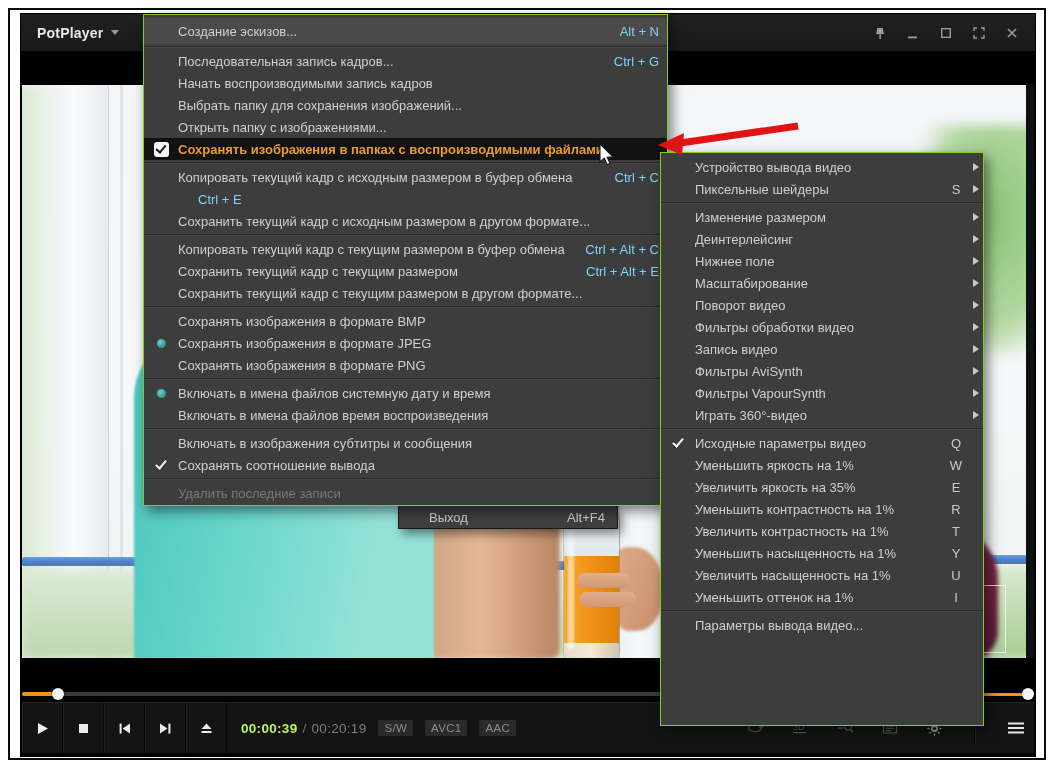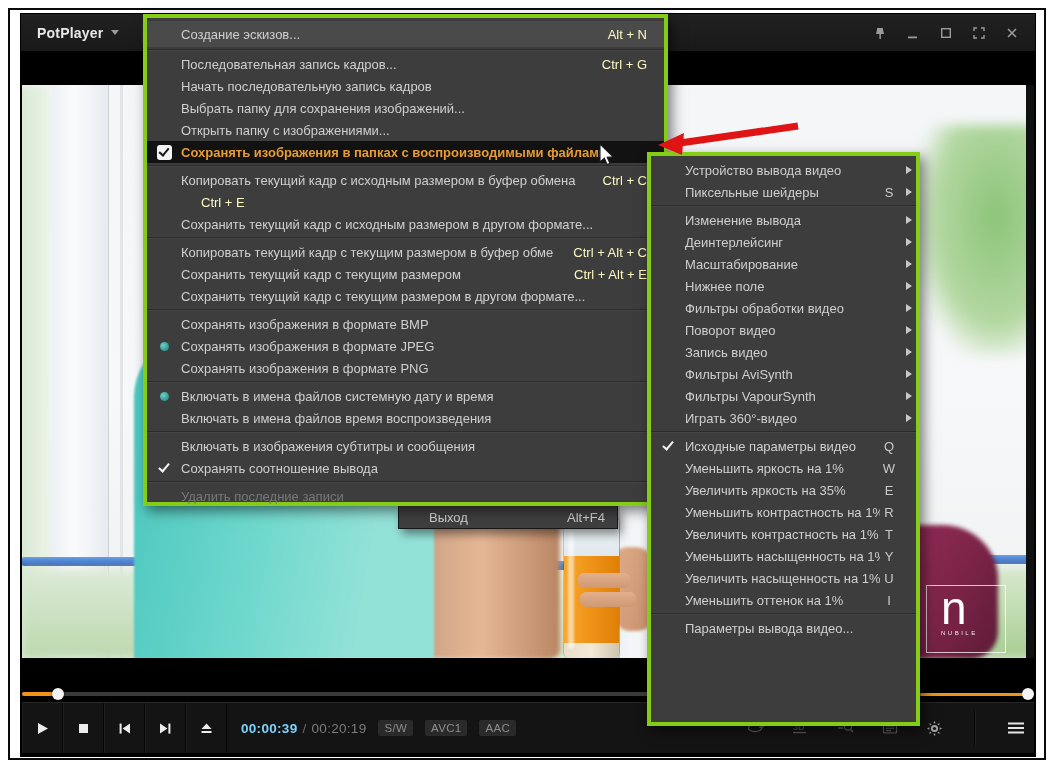--- a/index.html
+++ b/index.html
@@ -52,34 +52,34 @@
   .seekrow{position:absolute;left:2px;top:673px;width:1012px;height:16px;}
   .seek-track{position:absolute;left:0;top:6px;width:892px;height:4px;background:#3a3a3a;border-radius:2px;}
   .seek-fill{position:absolute;left:0;top:6px;width:35px;height:4px;background:#ef9418;border-radius:2px;}
   .seek-thumb{position:absolute;left:30px;top:2px;width:12px;height:12px;border-radius:50%;background:#f4f4f4;box-shadow:0 0 3px rgba(0,0,0,.6);}
   .vol-line{position:absolute;left:898px;top:7px;width:108px;height:3px;background:#ef9418;border-radius:2px;}
   .vol-thumb{position:absolute;left:1000px;top:2px;width:12px;height:12px;border-radius:50%;background:#f4f4f4;}
   
   .controls{position:absolute;left:2px;top:689px;width:1012px;height:50px;background:#141414;border-top:1px solid #262626;display:flex;align-items:center;}
   .cbtn{width:40px;height:50px;display:flex;align-items:center;justify-content:center;border-right:1px solid #060606;box-shadow:inset 1px 0 0 #1f1f1f;}
   .timewrap{margin-left:14px;font-size:13.5px;letter-spacing:.3px;display:flex;align-items:center;white-space:nowrap;}
-  .t-cur{color:#7dd3fc;font-weight:700;}
+  .t-cur{color:#bef264;font-weight:700;}
   .t-sep{color:#6a6a6a;margin:0 5px;}
   .t-tot{color:#7c7c7c;}
   .chip{margin-left:12px;background:#2a2a2a;color:#8d8d8d;font-size:11.5px;padding:2px 6px;border-radius:2px;}
   .r-icons{position:absolute;right:8px;top:0;height:50px;display:flex;align-items:center;gap:27px;}
   .icon-sep{width:1px;height:34px;background:#060606;box-shadow:1px 0 0 #222;margin:0 4px;}
   
-  .menu{background:#3d3d3d;border:4px solid #84cc16;box-shadow:4px 5px 12px rgba(0,0,0,.5);z-index:10;font-size:13px;color:#cfcfcf;padding:3px 0;box-sizing:border-box;}
+  .menu{background:#3d3d3d;border:1px solid #84cc16;box-shadow:4px 5px 12px rgba(0,0,0,.5);z-index:10;font-size:13px;color:#cfcfcf;padding:3px 0;box-sizing:border-box;}
   .menu-capture{position:absolute;left:123px;top:1px;width:525px;height:492px;}
-  .menu-video{position:absolute;left:627px;top:139px;width:273px;height:574px;}
+  .menu-video{position:absolute;left:640px;top:139px;width:324px;height:574px;}
   .row{display:flex;align-items:center;height:22px;}
   .row .mark{width:34px;display:flex;align-items:center;justify-content:center;flex:none;}
   .row .lbl{flex:1;white-space:nowrap;overflow:hidden;}
-  .row .sc{margin:0 17px 0 20px;color:#fef9c3;white-space:nowrap;}
+  .row .sc{margin:0 8px 0 20px;color:#7dd3fc;white-space:nowrap;}
   .row .key{width:18px;text-align:center;color:#c9c9c9;margin-right:4px;flex:none;}
   .row .sub{width:14px;flex:none;visibility:hidden;display:flex;justify-content:center;}
   .row .sub i{width:0;height:0;border-left:6px solid #c8c8c8;border-top:4.5px solid transparent;border-bottom:4.5px solid transparent;}
   .row.has-sub .sub{visibility:visible;}
   .row.hover{height:26px;background:#4a4a4a;}
   .row.active{background:#121212;}
   .row.active .lbl{color:#e79b33;font-weight:700;}
   .row.active .sub i{border-left-color:#ef9418;}
   .row.active .key{color:#f0f0f0;}
   .row.disabled .lbl{color:#787878;}
@@ -263,21 +263,21 @@
         <span class="sc">Alt + N</span>
       </div>
       <div class="msep"></div>
       <div class="row">
         <span class="mark"></span>
         <span class="lbl">Последовательная запись кадров...</span>
         <span class="sc">Ctrl + G</span>
       </div>
       <div class="row">
         <span class="mark"></span>
-        <span class="lbl">Начать последовательную запись кадров</span>
+        <span class="lbl">Начать воспроизводимыми запись кадров</span>
         <span class="sc"></span>
       </div>
       <div class="row">
         <span class="mark"></span>
         <span class="lbl">Выбрать папку для сохранения изображений...</span>
         <span class="sc"></span>
       </div>
       <div class="row">
         <span class="mark"></span>
         <span class="lbl">Открыть папку с изображениями...</span>
@@ -379,61 +379,61 @@
         <span class="mark"></span>
         <span class="lbl">Пиксельные шейдеры</span>
         <span class="key">S</span>
         <span class="sub">
           <i></i>
         </span>
       </div>
       <div class="msep"></div>
       <div class="row has-sub">
         <span class="mark"></span>
-        <span class="lbl">Изменение вывода</span>
+        <span class="lbl">Изменение размером</span>
         <span class="key"></span>
         <span class="sub">
           <i></i>
         </span>
       </div>
       <div class="row has-sub">
         <span class="mark"></span>
         <span class="lbl">Деинтерлейсинг</span>
         <span class="key"></span>
         <span class="sub">
           <i></i>
         </span>
       </div>
       <div class="row has-sub">
         <span class="mark"></span>
+        <span class="lbl">Нижнее поле</span>
+        <span class="key"></span>
+        <span class="sub">
+          <i></i>
+        </span>
+      </div>
+      <div class="row has-sub">
+        <span class="mark"></span>
         <span class="lbl">Масштабирование</span>
         <span class="key"></span>
         <span class="sub">
           <i></i>
         </span>
       </div>
       <div class="row has-sub">
         <span class="mark"></span>
-        <span class="lbl">Нижнее поле</span>
+        <span class="lbl">Поворот видео</span>
         <span class="key"></span>
         <span class="sub">
           <i></i>
         </span>
       </div>
       <div class="row has-sub">
         <span class="mark"></span>
         <span class="lbl">Фильтры обработки видео</span>
-        <span class="key"></span>
-        <span class="sub">
-          <i></i>
-        </span>
-      </div>
-      <div class="row has-sub">
-        <span class="mark"></span>
-        <span class="lbl">Поворот видео</span>
         <span class="key"></span>
         <span class="sub">
           <i></i>
         </span>
       </div>
       <div class="row has-sub">
         <span class="mark"></span>
         <span class="lbl">Запись видео</span>
         <span class="key"></span>
         <span class="sub">

